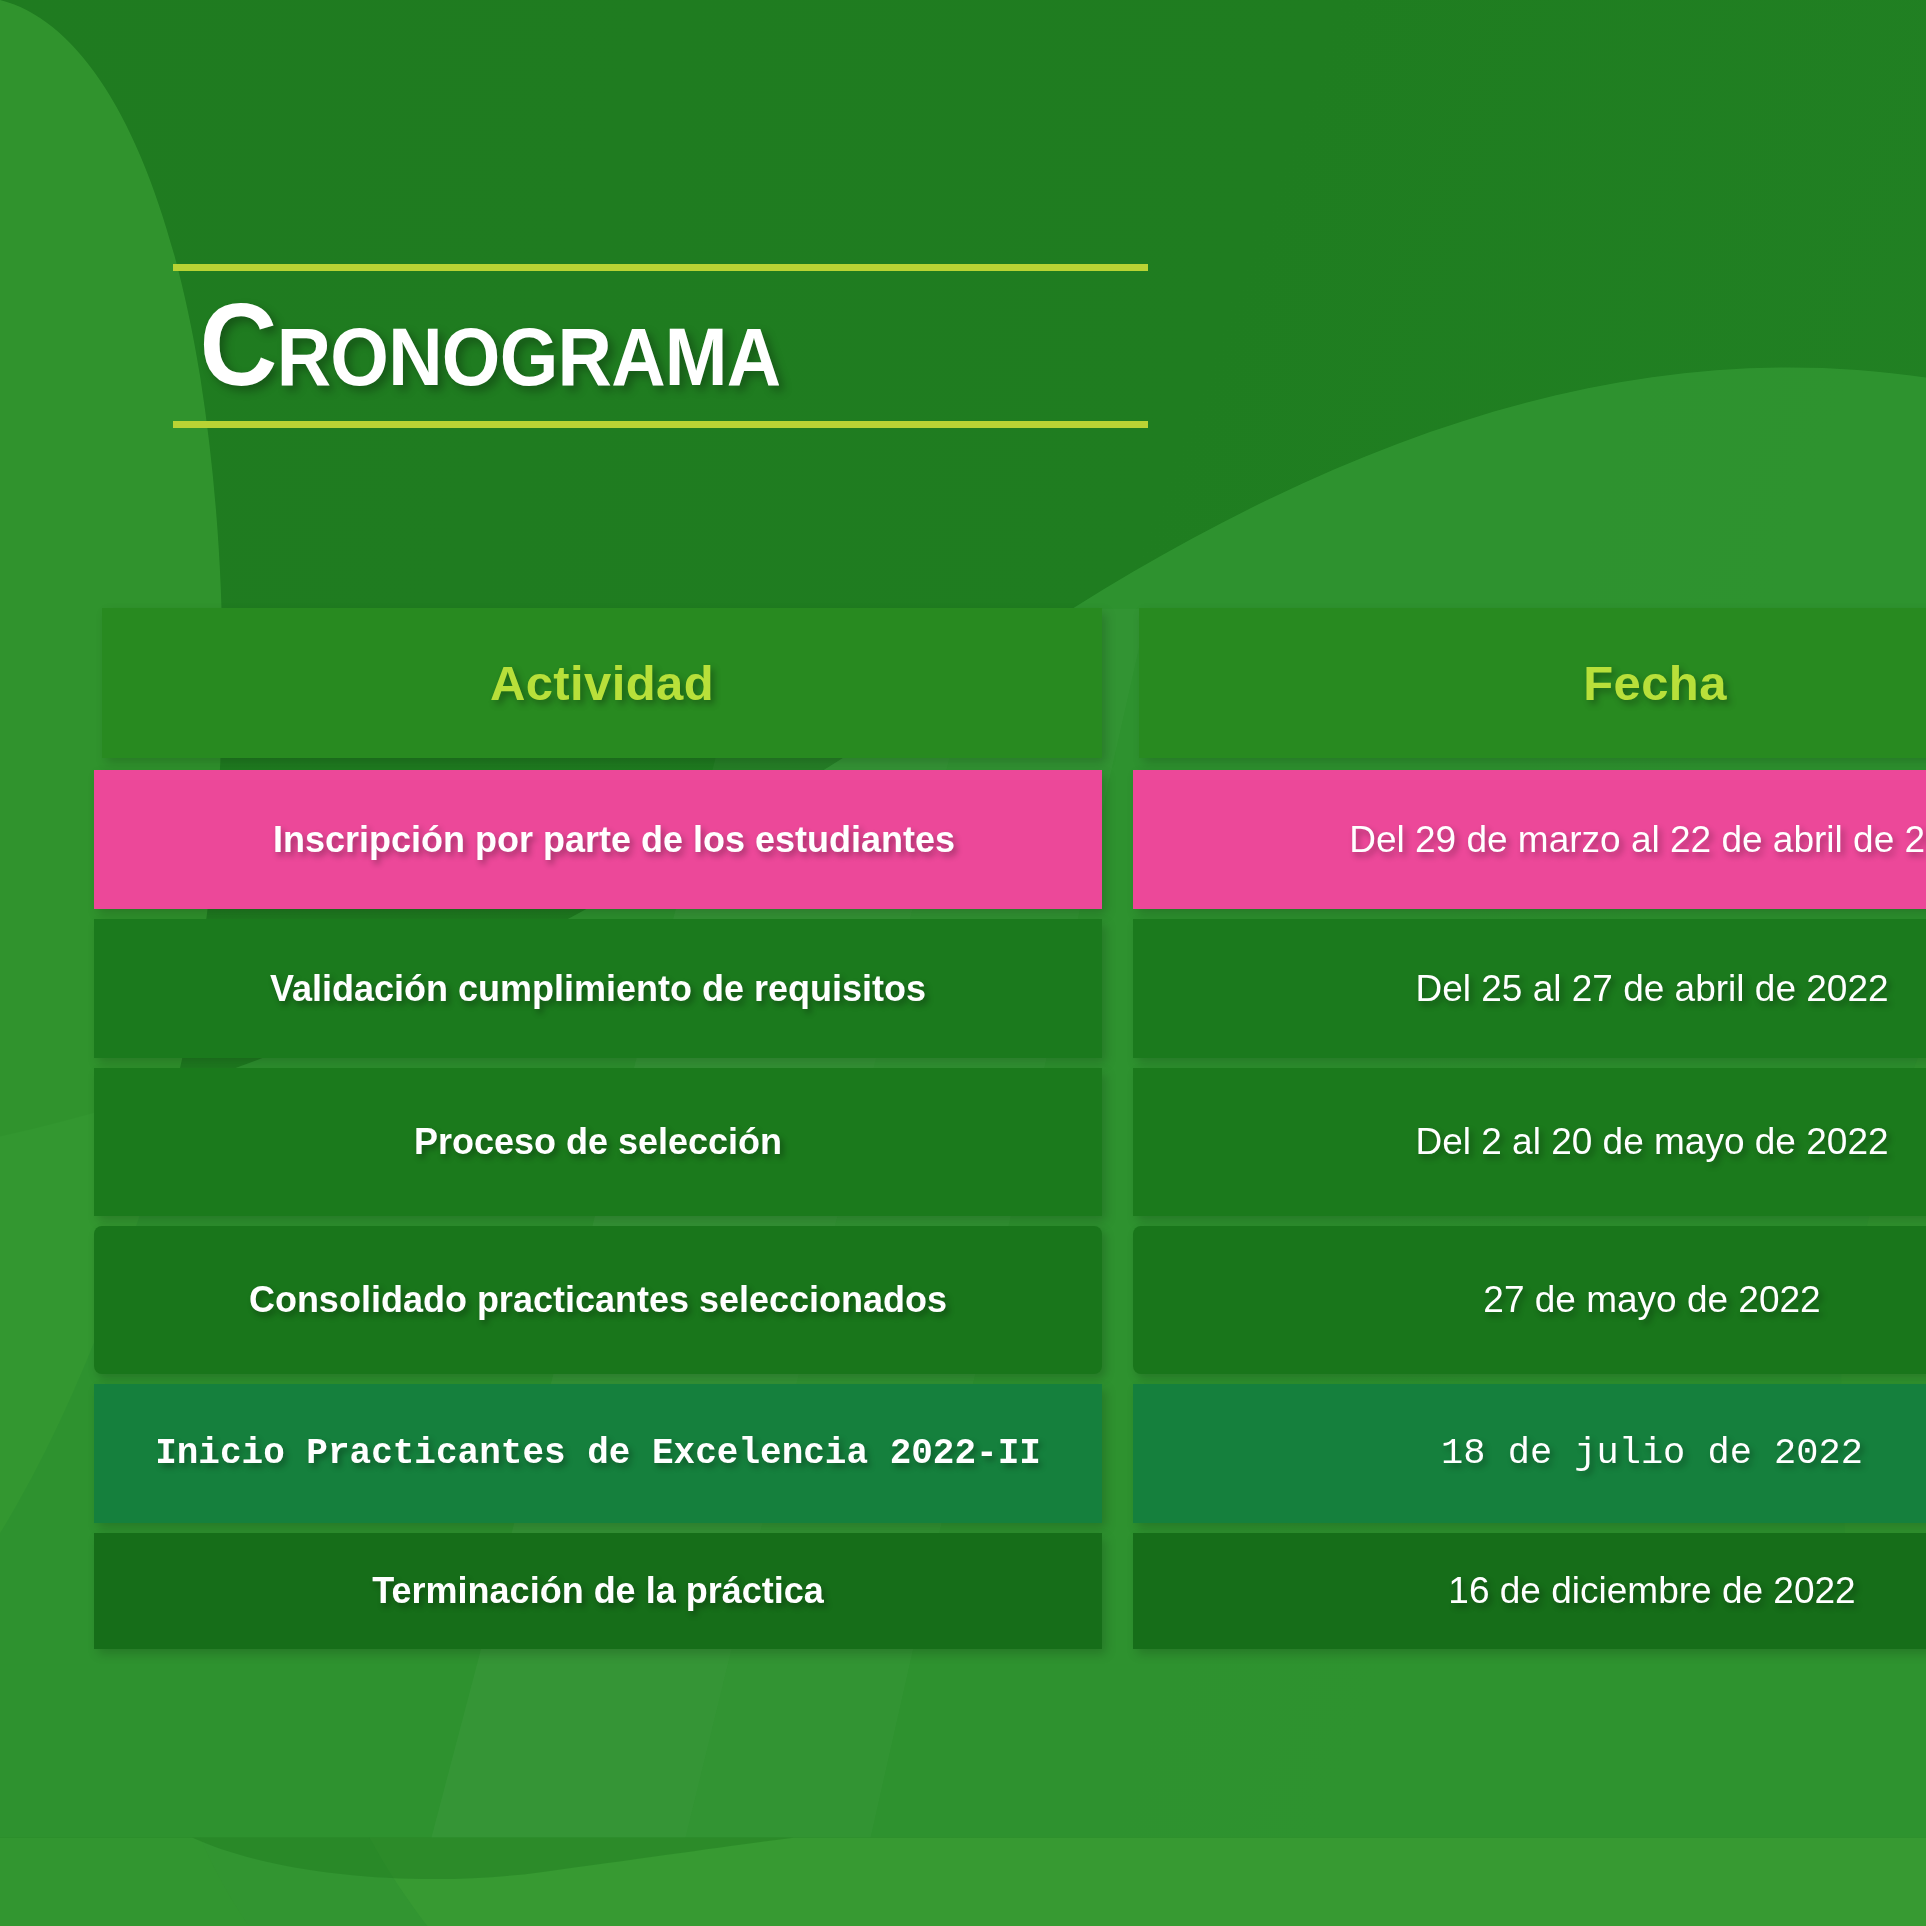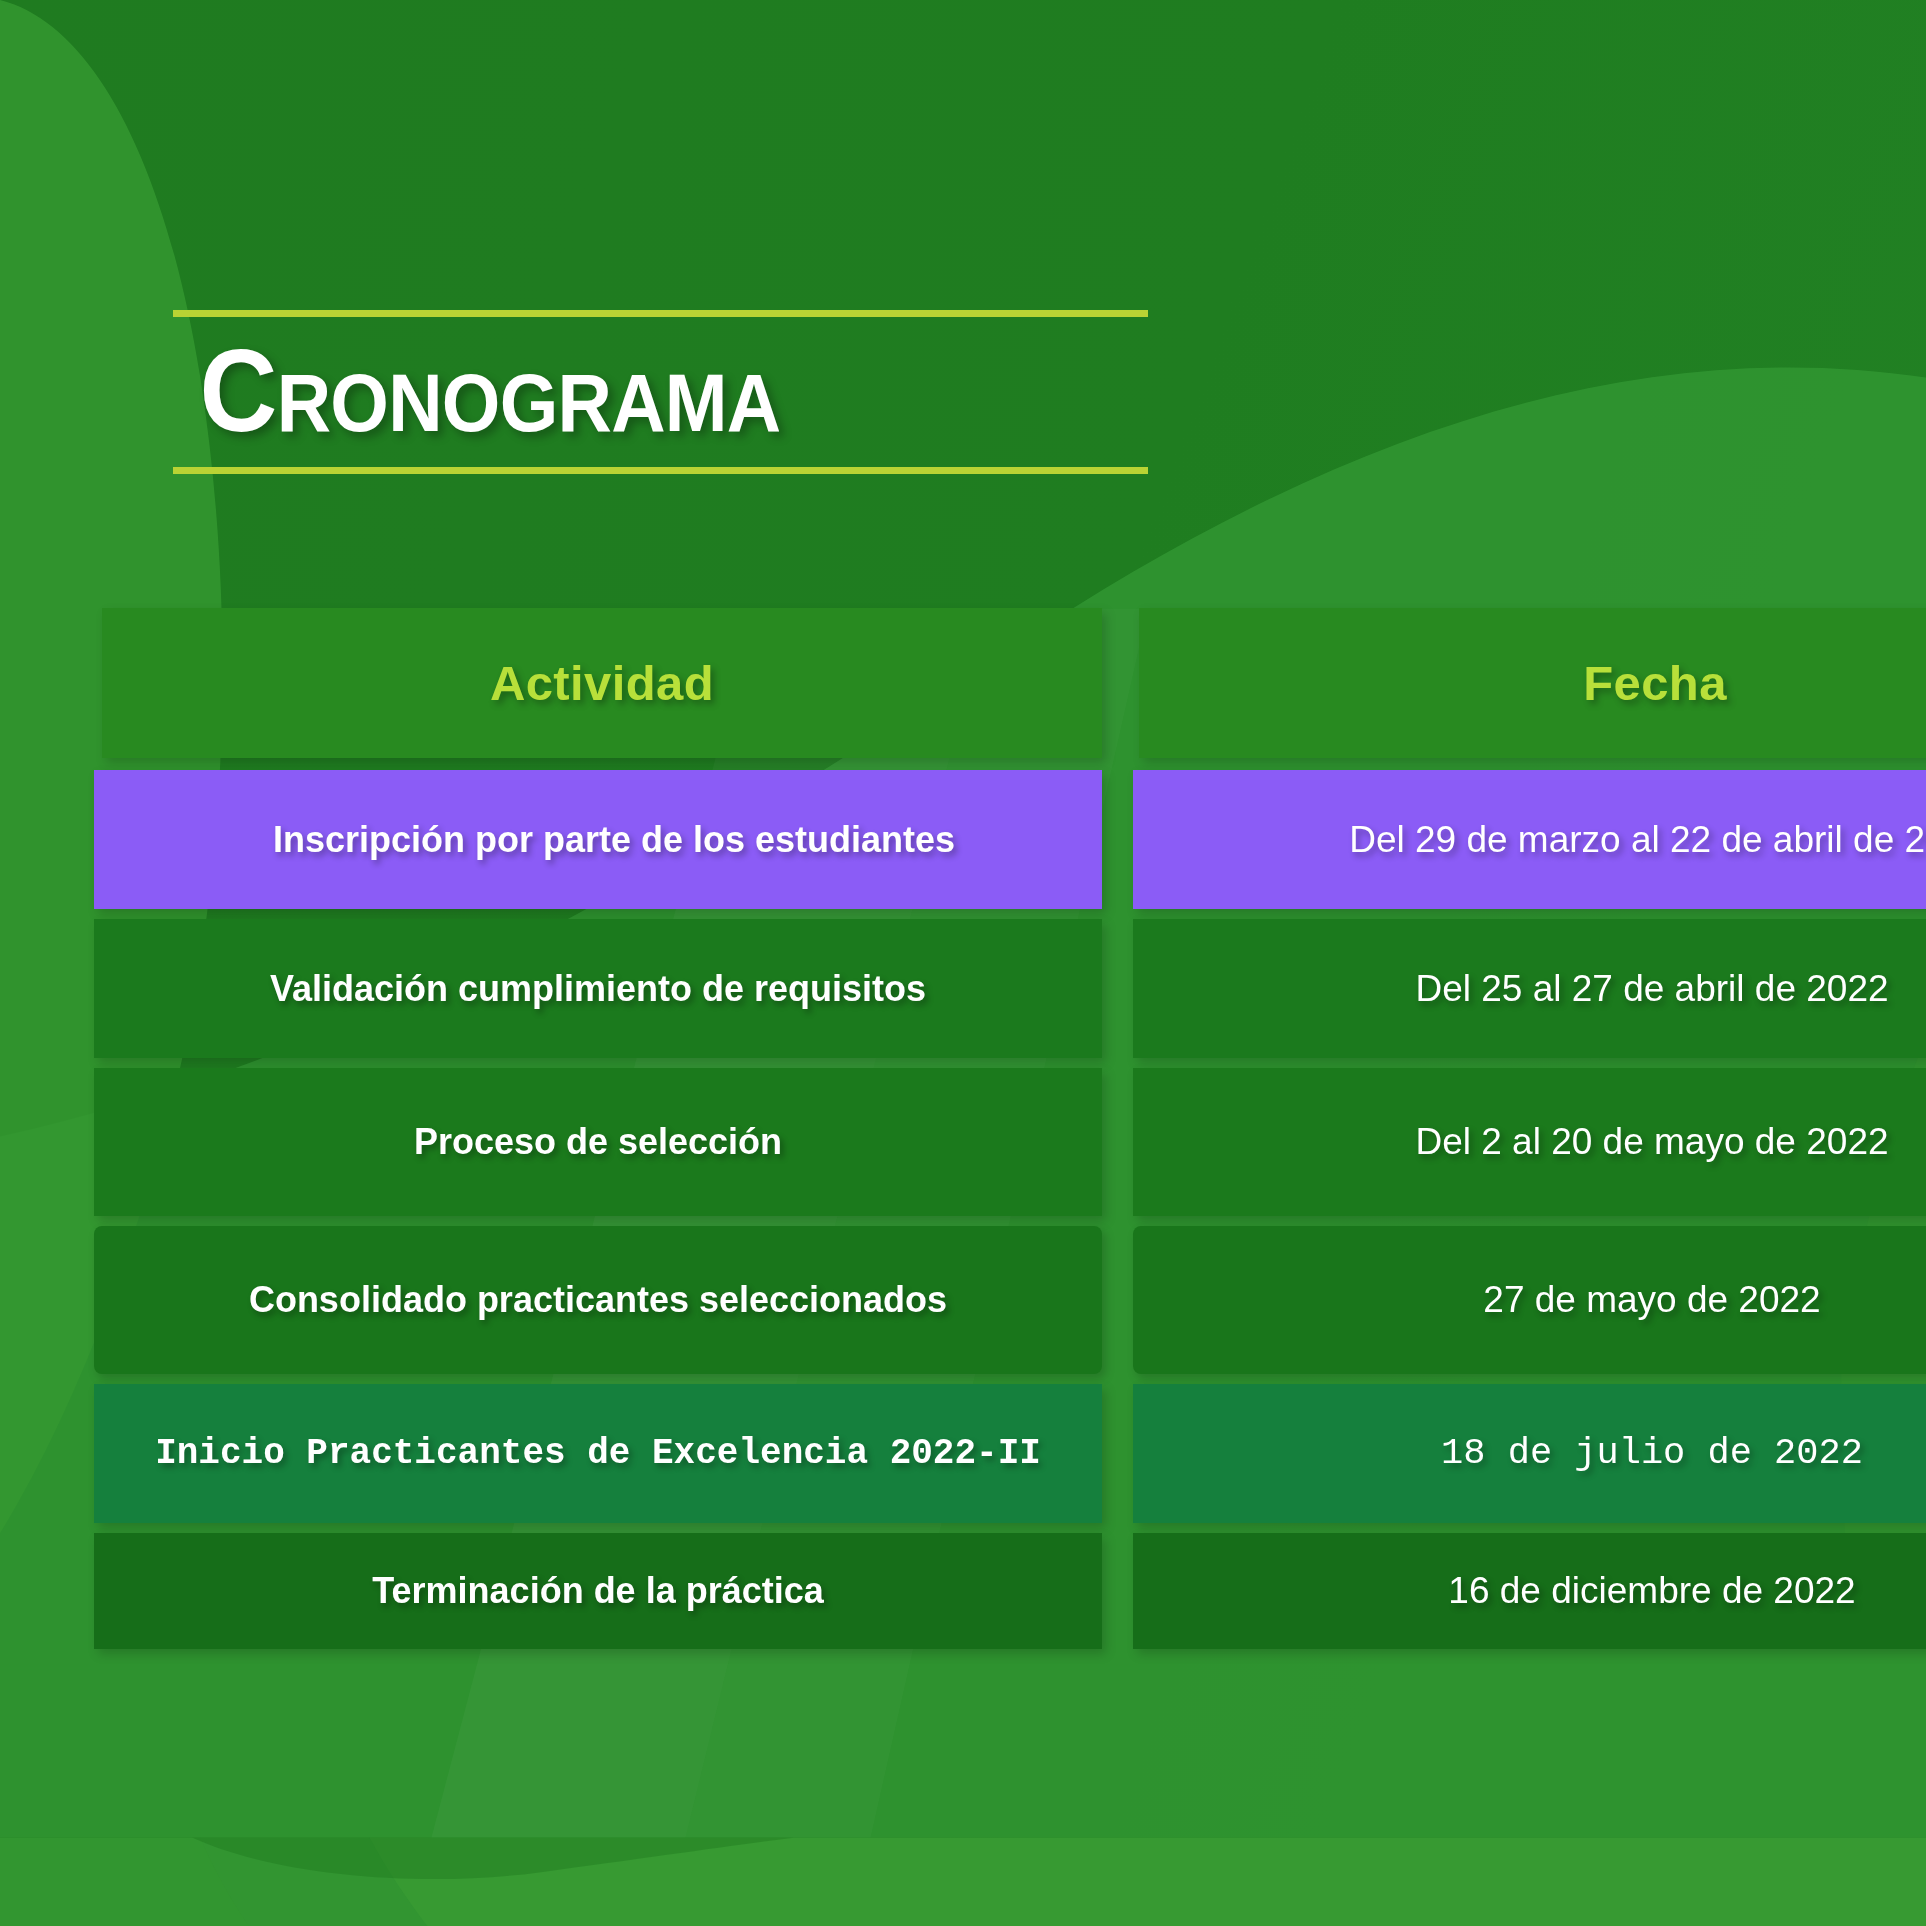--- a/index.html
+++ b/index.html
@@ -21,21 +21,20 @@
   #page{
     position:absolute; inset:0;
     width:2232px; height:2490px;
   }
 
   
   #title-block{
     position:absolute;
     left:173px; top:264px;
     width:975px;
-    margin-top:46px;
   }
   .rule{
     height:7px;
     background:#b9d334;
     width:975px;
   }
   #page-title{
     color:#ffffff;
     font-weight:700;
     font-size:116px;
@@ -110,21 +109,21 @@
   }
   .fec-text{
     color:#ffffff;
     font-weight:400;
     font-size:37px;
     line-height:1.22;
     text-shadow:3.1px 3.5px 6.2px rgba(0,0,0,0.32);
     padding:0 23px;
   }
 
-  .r0 .cell{ background:#8b5cf6;padding-left:32px; }
+  .r0 .cell{ background:#ec4899;padding-left:32px; }
   .r1 .cell{ background:#1b7a1d; }
   .r2 .cell{ background:#1b7a1c; }
   .r3 .cell{ background:#19761b;border-radius:8px; }
   .r4 .cell{ background:#15803d;font-family:Liberation Mono, monospace; }
   .r5 .cell{ background:#166e19; }
   .h-300 .cell{ height:116px; }
   .h-360 .cell{ height:139px; }
   .h-385 .cell{ height:148px; }
 </style>
 </head>

